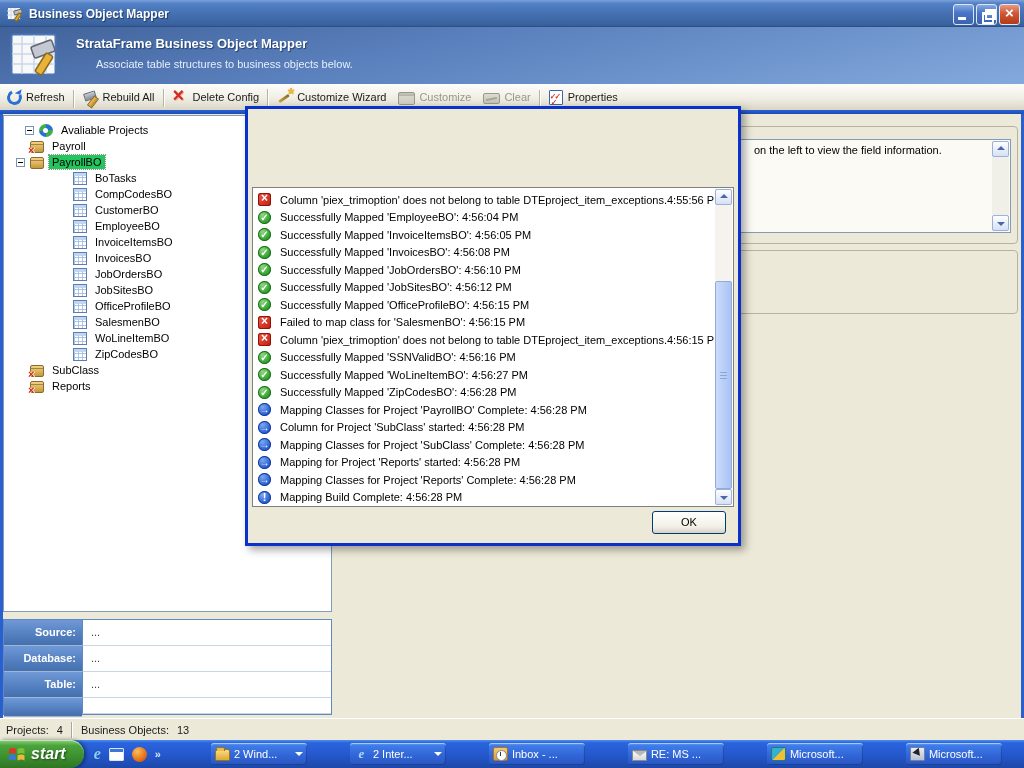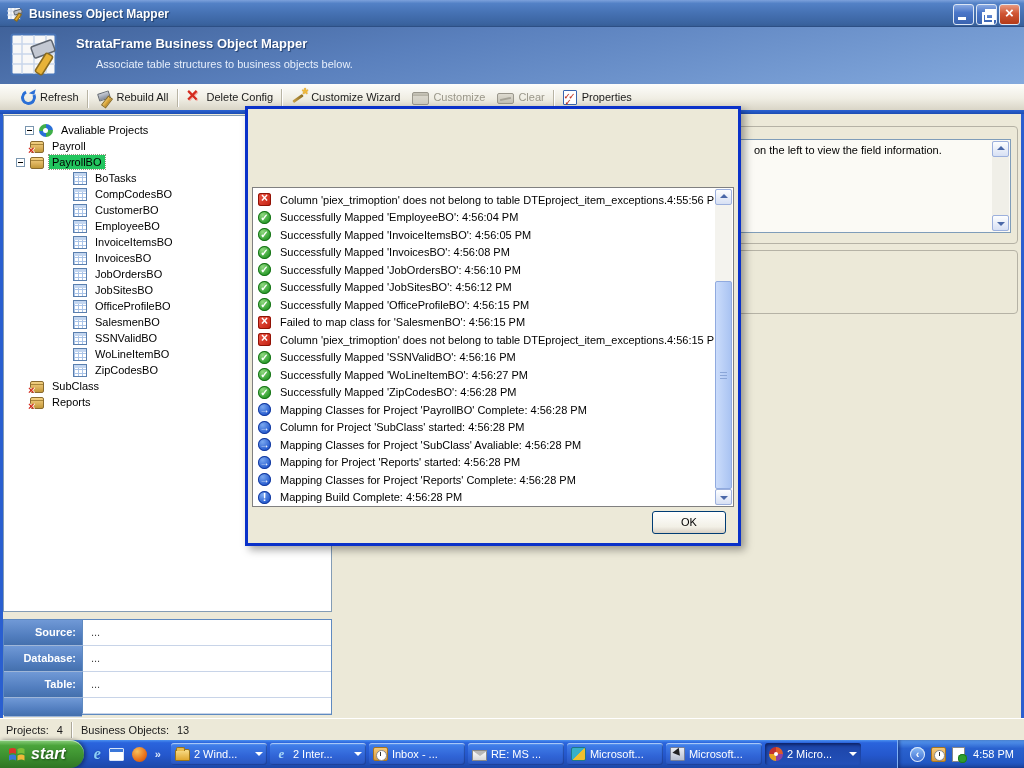--- a/index.html
+++ b/index.html
@@ -26,21 +26,21 @@
   .banner { position:absolute; left:0; top:26px; width:1024px; height:58px;
     background:linear-gradient(168deg,#40629a 0%,#5a80bd 40%,#83a9dd 100%);
     border-top:1px solid #2d4f85; }
   .banner .bticon { position:absolute; left:10px; top:4px; }
   .banner .btitle { position:absolute; left:76px; top:9px; color:#fff; font-weight:bold; font-size:13px; text-shadow:1px 1px 1px #223f6d; }
   .banner .bsub { position:absolute; left:96px; top:31px; color:#e6eefb; font-size:11px; }
 
   
   .toolbar { position:absolute; left:0; top:84px; width:1024px; height:26px;
     background:linear-gradient(180deg,#fdfdfb 0%,#f0eee4 55%,#d9d5c7 100%);
-    display:flex; align-items:center; padding-left:16px; }
+    display:flex; align-items:center; padding-left:2px; }
   .blue-strip { position:absolute; left:0; top:110px; width:1024px; height:4px; background:linear-gradient(180deg,#2a62d2,#1c4cb2); }
   .edge-l { position:absolute; left:0; top:114px; width:3px; height:626px; background:#2a5fd0; }
   .edge-r { position:absolute; right:0; top:114px; width:3px; height:626px; background:#2a5fd0; }
   .tl-item { display:flex; align-items:center; gap:4px; padding:3px 7px 3px 5px; color:#1a1a1a; position:relative; cursor:default; }
   .tl-item.sep-after { margin-right:5px; }
   .tl-item.sep-after::after { content:""; position:absolute; right:-3px; top:3px; height:18px; border-left:1px solid #b8b4a4; border-right:1px solid #fff; }
   .tl-item.disabled { color:#9a978a; }
   .tli { width:17px; height:17px; position:relative; display:inline-block; }
   .tli-refresh { border:3px solid #2a6fd6; border-top-color:transparent; border-radius:50%; width:15px; height:15px; transform:rotate(20deg); }
   .tli-refresh::after { content:""; position:absolute; right:-4px; top:-4px; border:4px solid transparent; border-left-color:#2a6fd6; transform:rotate(40deg); }
@@ -139,21 +139,21 @@
     color:#fff; font-weight:bold; font-style:italic; font-size:16px; text-shadow:1px 1px 2px #1d4a14; }
   .ql { display:flex; align-items:center; gap:8px; padding:0 8px 0 10px; }
   .ql-ie { font-family:"Liberation Serif",serif; font-style:italic; font-weight:bold; font-size:16px; color:#8fd0f8; text-shadow:0 0 2px #1c4aa8; }
   .ql-desk { width:15px; height:13px; background:linear-gradient(180deg,#3a77d9 0%,#3a77d9 25%,#fff 26%); border:1px solid #d8e4f8; border-radius:1px; }
   .ql-fox { width:15px; height:15px; border-radius:50%; background:radial-gradient(circle at 35% 30%,#f8c05a,#e8701a 60%,#b84808); }
   .ql-more { color:#dce8fa; font-weight:bold; font-size:11px; }
   .tkbtns { display:flex; gap:3px; flex:1; padding-left:2px; }
   .tkbtn { width:96px; height:22px; border-radius:3px; display:flex; align-items:center; gap:4px; padding:0 4px;
     background:linear-gradient(180deg,#68a1f3 0%,#3f7ce8 12%,#3064d6 60%,#2a57c0 100%);
     box-shadow:inset 0 1px 0 rgba(255,255,255,.45), inset -1px -1px 1px rgba(10,30,90,.4);
-    color:#fff; cursor:default; overflow:hidden; }
+    color:#fff; cursor:default; overflow:hidden;margin-left:40px; }
   .tkbtn.active { background:linear-gradient(180deg,#1c44a8,#2350b8); box-shadow:inset 1px 2px 3px rgba(5,15,60,.6); }
   .tkbtn .tklabel { flex:1; white-space:nowrap; overflow:hidden; }
   .tkbtn .drop-arrow { display:none; width:0; height:0; border:4px solid transparent; border-top-color:#fff; margin-top:4px; }
   .tkbtn.drop .drop-arrow { display:block; }
   .tbi { width:15px; height:14px; flex:none; position:relative; }
   .tbi-folder { background:linear-gradient(180deg,#f8dc88,#e0a830); border:1px solid #9a7418; border-radius:2px 2px 1px 1px; height:12px; margin-top:1px; }
   .tbi-folder::before { content:""; position:absolute; left:0; top:-3px; width:7px; height:3px; background:#e8bc50; border:1px solid #9a7418; border-bottom:none; border-radius:2px 2px 0 0; }
   .tbi-ie { font-family:"Liberation Serif",serif; font-style:italic; font-weight:bold; font-size:13px; color:#a8d8f8; line-height:14px; text-align:center; }
   .tbi-outlook { background:linear-gradient(180deg,#f4c878,#d89a40); border:1px solid #a8761f; border-radius:2px; }
   .tbi-outlook::before { content:""; position:absolute; left:2px; top:2px; width:9px; height:9px; background:#fff; border-radius:50%; border:1px solid #888; }
@@ -334,25 +334,20 @@
         <span class="tico ico-table"></span>
         <span class="tlabel">OfficeProfileBO</span>
       </div>
 
       <div class="trow lvl2">
         <span class="exp none"></span>
         <span class="tico ico-table"></span>
         <span class="tlabel">SalesmenBO</span>
       </div>
 
-      <div class="trow lvl2">
-        <span class="exp none"></span>
-        <span class="tico ico-table"></span>
-        <span class="tlabel">SSNValidBO</span>
-      </div>
 
       <div class="trow lvl2">
         <span class="exp none"></span>
         <span class="tico ico-table"></span>
         <span class="tlabel">WoLineItemBO</span>
       </div>
 
       <div class="trow lvl2">
         <span class="exp none"></span>
         <span class="tico ico-table"></span>
@@ -472,21 +467,21 @@
             <span class="ltext">Mapping Classes for Project 'PayrollBO' Complete: 4:56:28 PM</span>
           </div>
 
           <div class="lrow">
             <span class="lic ic-arrow"></span>
             <span class="ltext">Column for Project 'SubClass' started: 4:56:28 PM</span>
           </div>
 
           <div class="lrow">
             <span class="lic ic-arrow"></span>
-            <span class="ltext">Mapping Classes for Project 'SubClass' Avaliable: 4:56:28 PM</span>
+            <span class="ltext">Mapping Classes for Project 'SubClass' Complete: 4:56:28 PM</span>
           </div>
 
           <div class="lrow">
             <span class="lic ic-arrow"></span>
             <span class="ltext">Mapping for Project 'Reports' started: 4:56:28 PM</span>
           </div>
 
           <div class="lrow">
             <span class="lic ic-arrow"></span>
             <span class="ltext">Mapping Classes for Project 'Reports' Complete: 4:56:28 PM</span>

